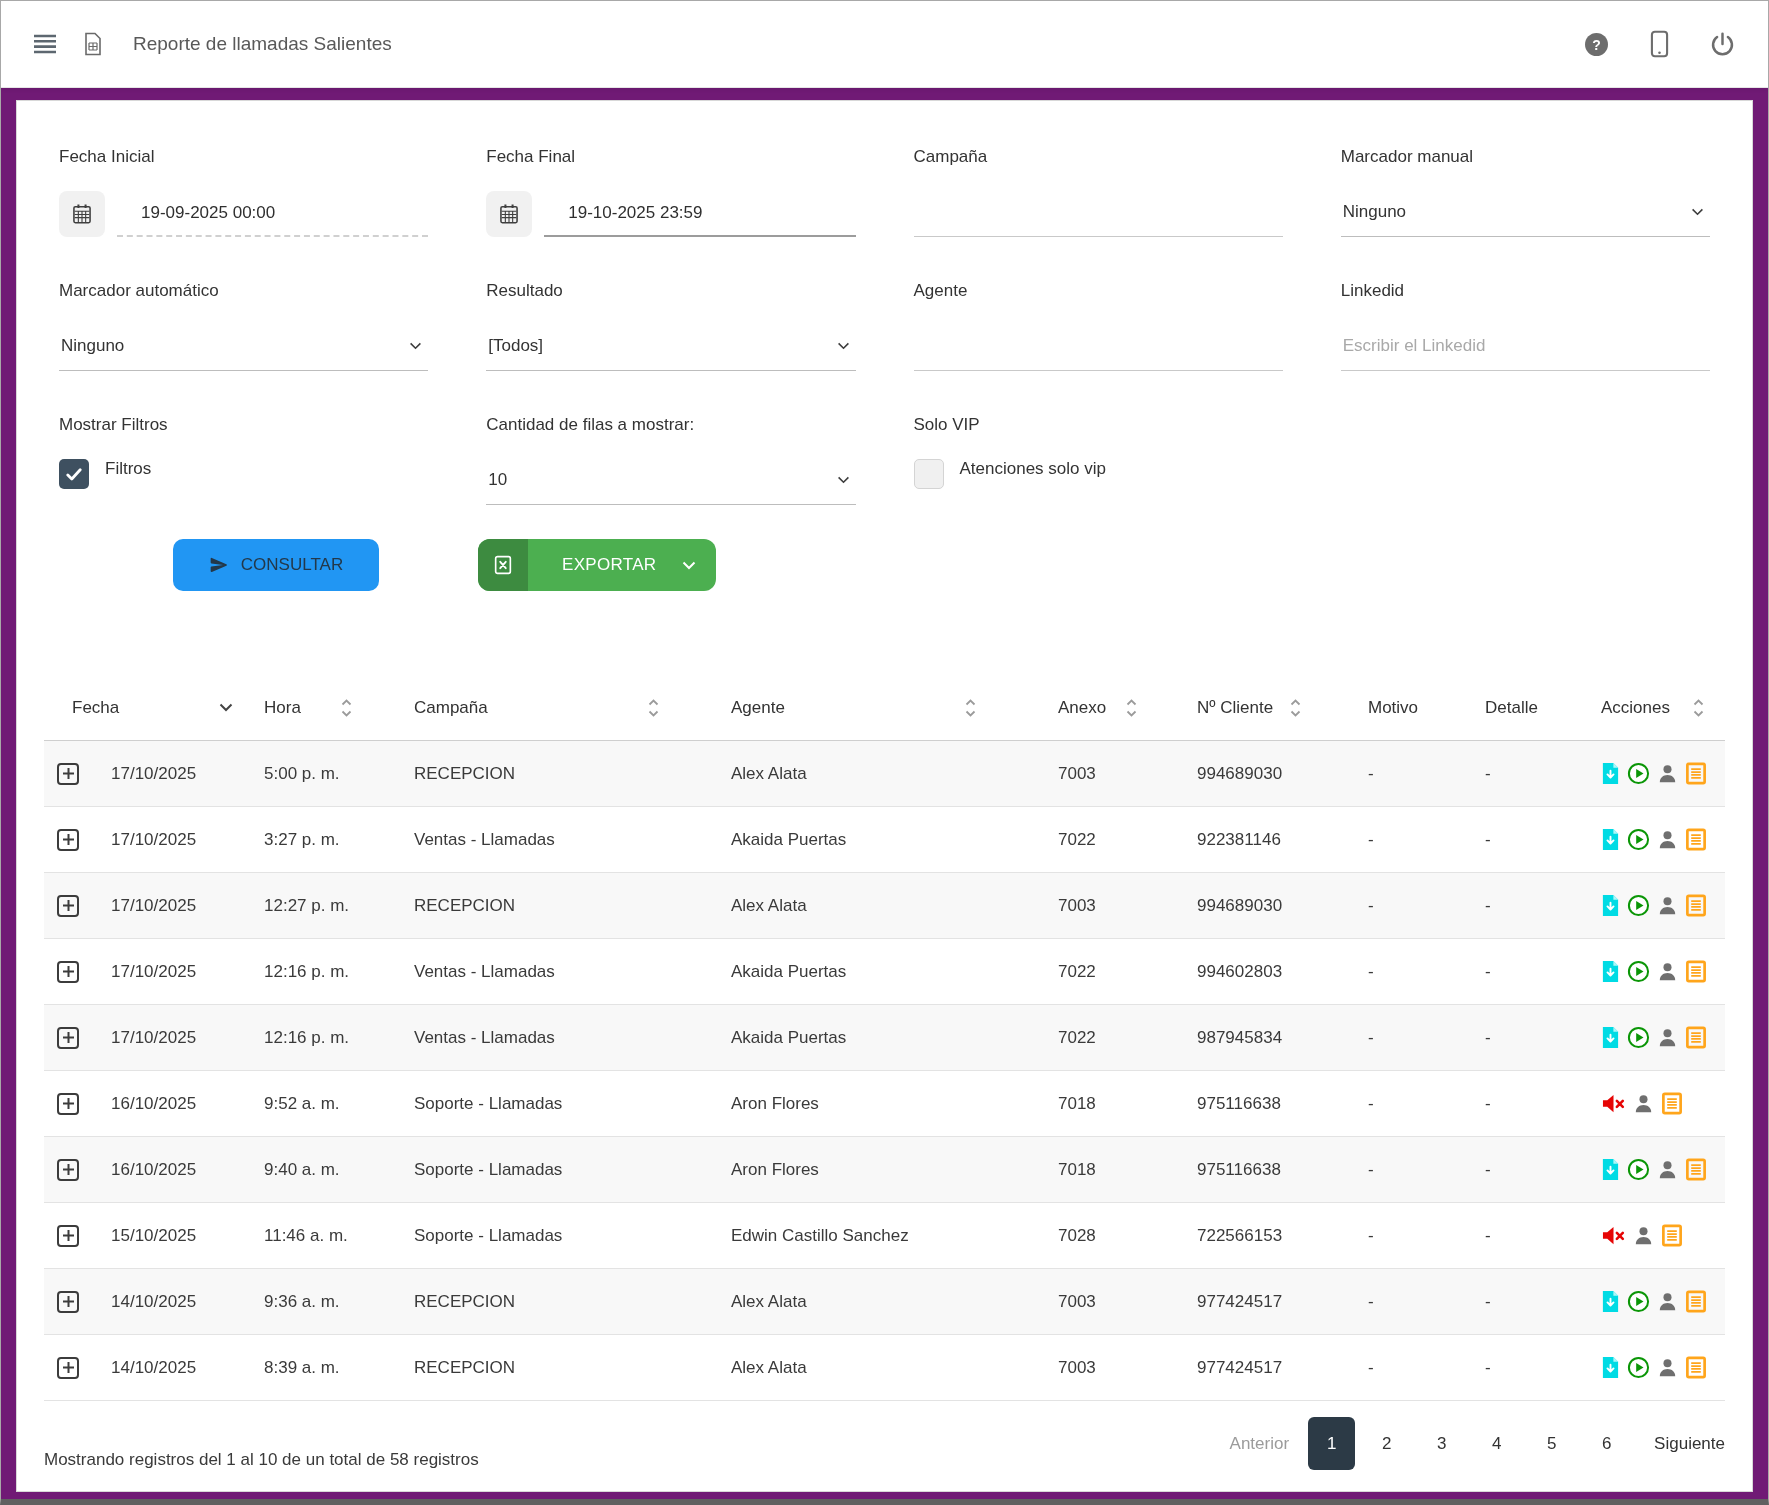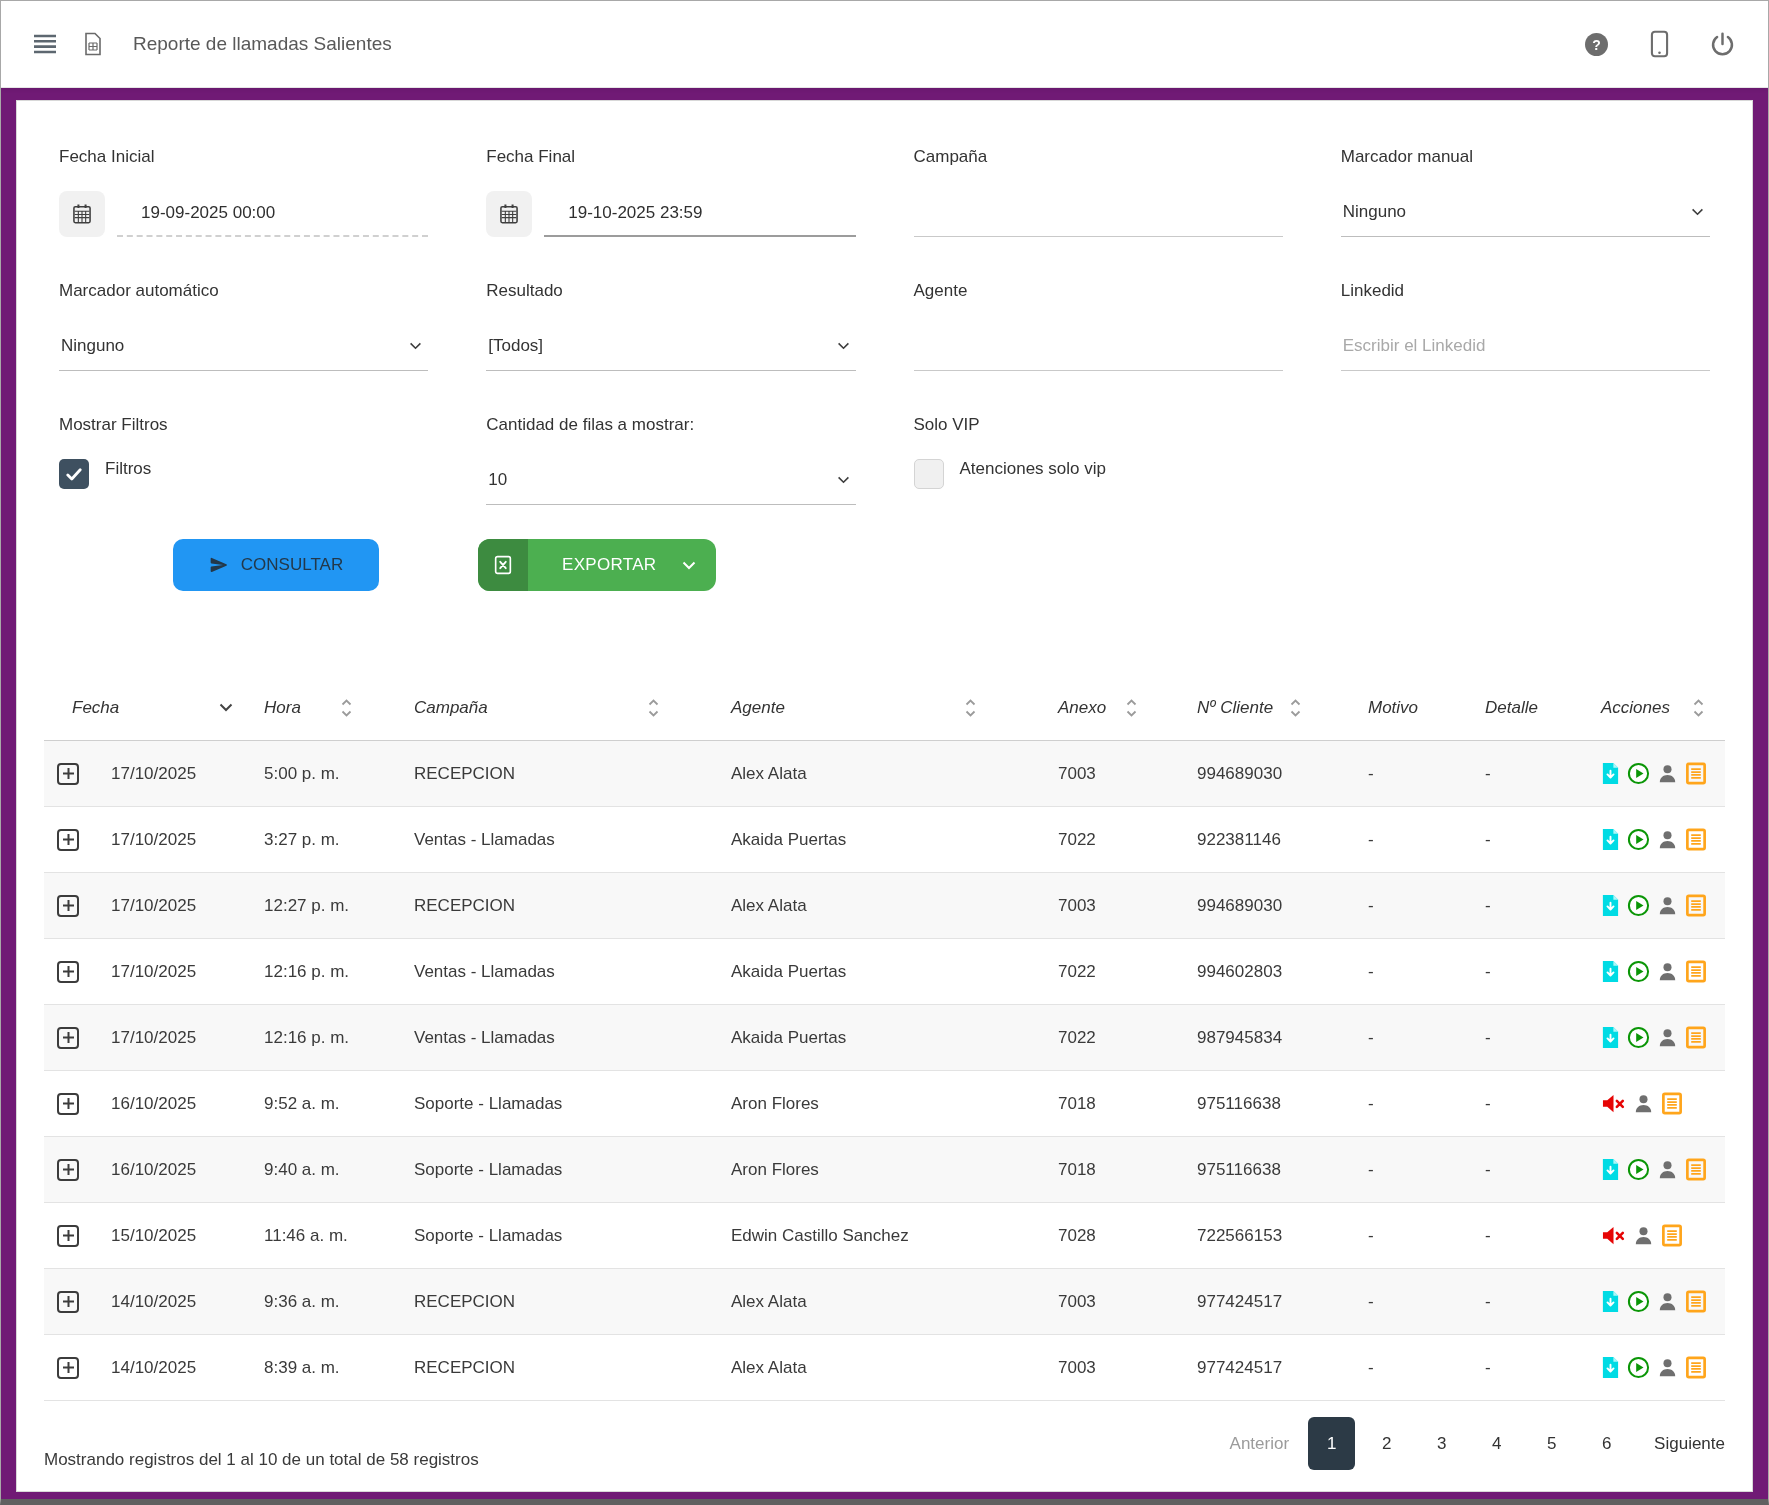--- a/index.html
+++ b/index.html
@@ -55,21 +55,21 @@
                  display:flex; align-items:stretch; cursor:pointer; padding:0; overflow:hidden;
                  color:#fff; font-size:17px; font-family:inherit; }
   .exp-seg{ width:50px; background:#3d8b40; display:flex; align-items:center; justify-content:center; }
   .exp-label{ display:flex; align-items:center; padding:0 26px 0 34px; letter-spacing:.3px; }
   .exp-caret{ display:flex; align-items:center; padding-right:20px; }
 
   
   .table{ margin:84px 27px 0 27px; }
   .thead{ display:grid; grid-template-columns:200px 150px 317px 327px 139px 171px 117px 116px 1fr;
           height:66px; align-items:center; border-bottom:1px solid #cfcfcf; }
-  .th{ display:flex; align-items:center; font-size:17px; color:#333; padding-left:20px; cursor:pointer;font-style:italic; }
+  .th{ display:flex; align-items:center; font-size:17px; color:#333; padding-left:20px; cursor:pointer; }
   .th.first{ padding-left:28px; }
   .sort{ display:inline-flex; flex:none; }
   .ml-a{ margin-left:100px; } .ml-b{ margin-left:40px; } .ml-c{ margin-left:160px; }
   .ml-d{ margin-left:180px; } .ml-e{ margin-left:20px; } .ml-f{ margin-left:17px; } .ml-g{ margin-left:23px; }
   .trow{ display:grid; grid-template-columns:47px 153px 150px 317px 327px 139px 171px 117px 116px 1fr;
          height:66px; align-items:center; border-bottom:1px solid #e3e3e3; background:#fff; }
   .trow.striped{ background:#f8f8f8; }
   .td{ font-size:17px; color:#3a3a3a; padding-left:20px; overflow:hidden; white-space:nowrap; }
   .td-expand{ padding-left:13px; }
   .expand-btn{ width:22px; height:22px; border:2px solid #3c3c3c; border-radius:4px; background:transparent;

